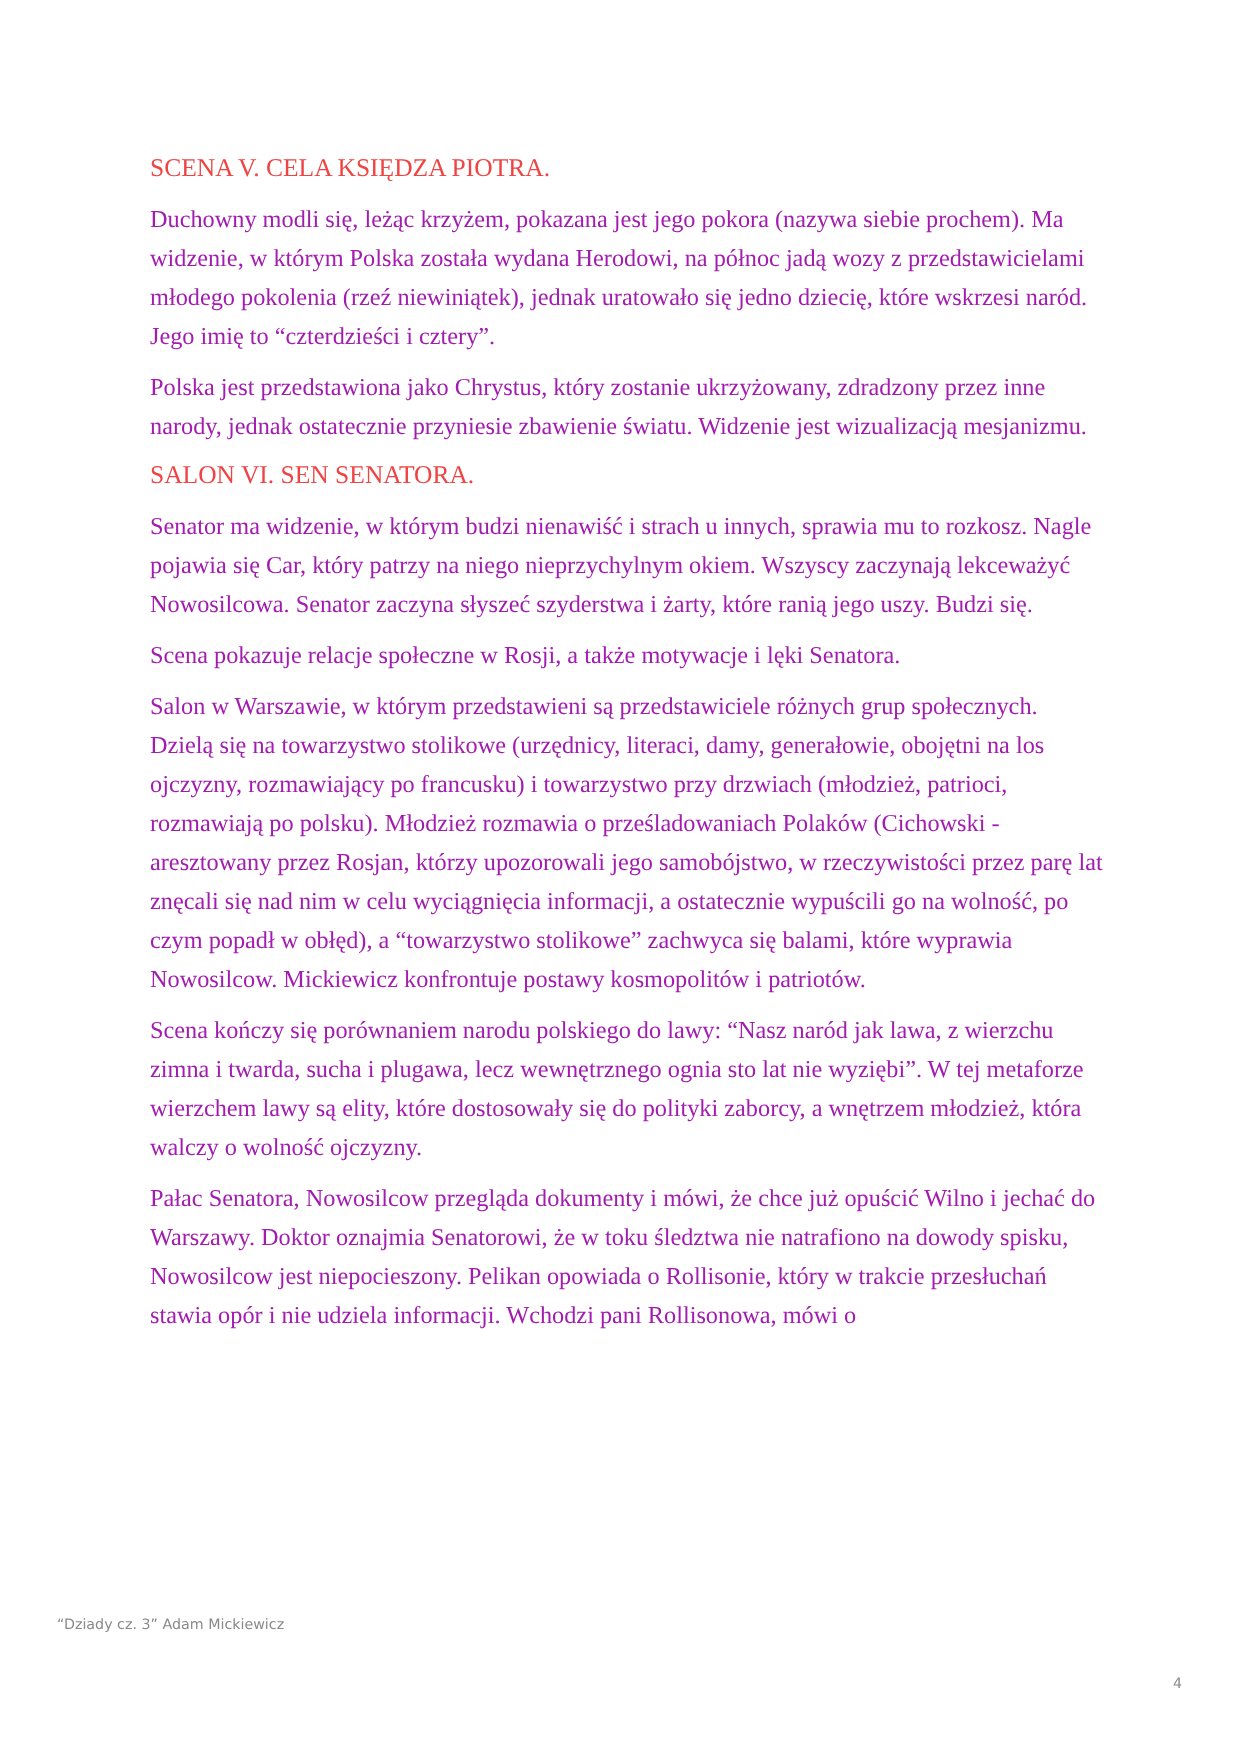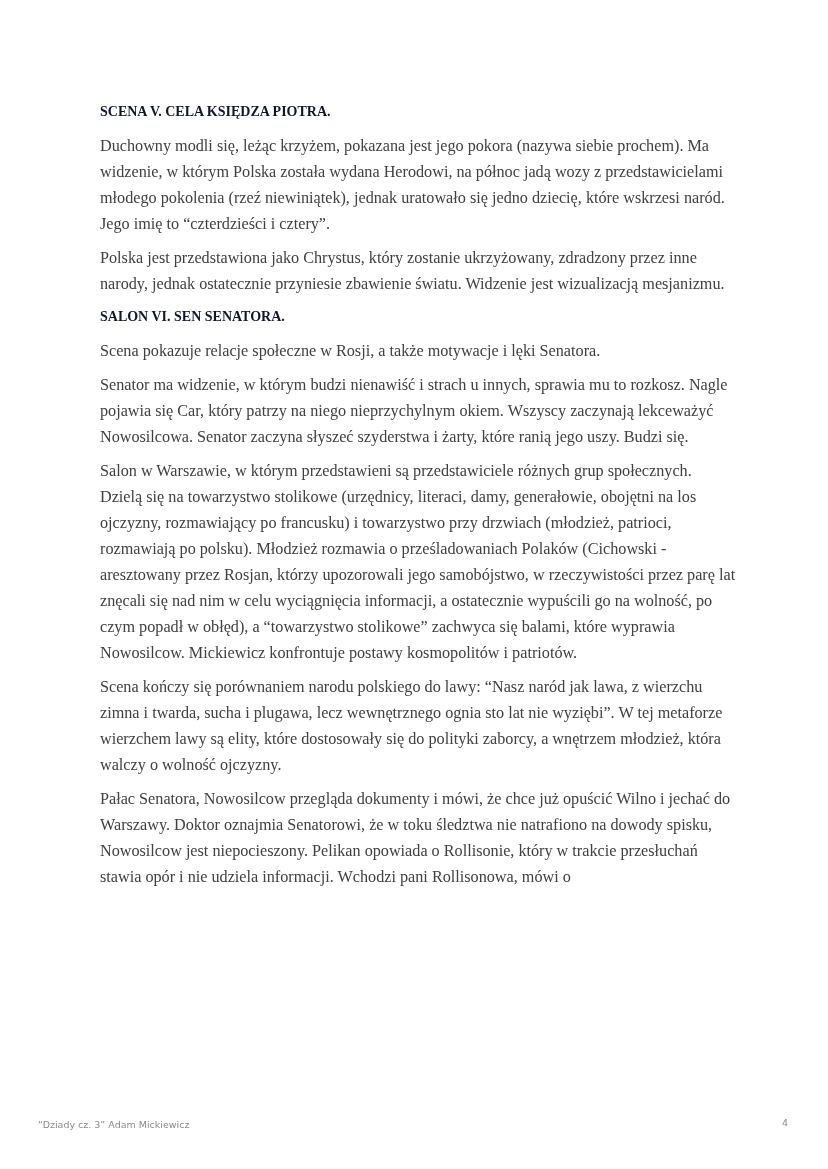--- a/index.html
+++ b/index.html
@@ -14,37 +14,37 @@
       overflow: hidden;
     }
     .page {
       position: absolute;
       left: 100px;
       top: 100px;
       width: 636px;
     }
     .heading {
       font-family: "Liberation Serif", serif;
-      font-size: 14px;
-      color: #0f172a;
+      font-size: 17px;
+      color: #ef4444;
       margin: 0 0 9px 0;
       line-height: 24px;
-      font-weight: bold;
+      font-weight: normal;
     }
     .para {
       font-family: "Liberation Serif", serif;
       font-size: 16.2px;
       line-height: 26px;
-      color: #404040;
+      color: #a21caf;
       margin: 0 0 8px 0;
     }
     .footer-left {
       position: absolute;
       left: 38px;
-      top: 1119px;
+      top: 1078px;
       font-family: "DejaVu Sans", sans-serif;
       font-size: 9.5px;
       color: #8a8a8a;
     }
     .footer-right {
       position: absolute;
       left: 782px;
       top: 1117px;
       font-family: "DejaVu Sans", sans-serif;
       font-size: 9.5px;
@@ -57,22 +57,22 @@
 <div class="page">
 
   <section>
     <h2 class="heading">SCENA V. CELA KSIĘDZA PIOTRA.</h2>
     <p class="para">Duchowny modli się, leżąc krzyżem, pokazana jest jego pokora (nazywa siebie prochem). Ma widzenie, w którym Polska została wydana Herodowi, na północ jadą wozy z przedstawicielami młodego pokolenia (rzeź niewiniątek), jednak uratowało się jedno dziecię, które wskrzesi naród. Jego imię to “czterdzieści i cztery”.</p>
     <p class="para">Polska jest przedstawiona jako Chrystus, który zostanie ukrzyżowany, zdradzony przez inne narody, jednak ostatecznie przyniesie zbawienie światu. Widzenie jest wizualizacją mesjanizmu.</p>
   </section>
 
   <section>
     <h2 class="heading">SALON VI. SEN SENATORA.</h2>
+    <p class="para">Senator ma widzenie, w którym budzi nienawiść i strach u innych, sprawia mu to rozkosz. Nagle pojawia się Car, który patrzy na niego nieprzychylnym okiem. Wszyscy zaczynają lekceważyć Nowosilcowa. Senator zaczyna słyszeć szyderstwa i żarty, które ranią jego uszy. Budzi się.</p>
     <p class="para">Scena pokazuje relacje społeczne w Rosji, a także motywacje i lęki Senatora.</p>
-    <p class="para">Senator ma widzenie, w którym budzi nienawiść i strach u innych, sprawia mu to rozkosz. Nagle pojawia się Car, który patrzy na niego nieprzychylnym okiem. Wszyscy zaczynają lekceważyć Nowosilcowa. Senator zaczyna słyszeć szyderstwa i żarty, które ranią jego uszy. Budzi się.</p>
   </section>
 
   <section>
     <p class="para">Salon w Warszawie, w którym przedstawieni są przedstawiciele różnych grup społecznych. Dzielą się na towarzystwo stolikowe (urzędnicy, literaci, damy, generałowie, obojętni na los ojczyzny, rozmawiający po francusku) i towarzystwo przy drzwiach (młodzież, patrioci, rozmawiają po polsku). Młodzież rozmawia o prześladowaniach Polaków (Cichowski - aresztowany przez Rosjan, którzy upozorowali jego samobójstwo, w rzeczywistości przez parę lat znęcali się nad nim w celu wyciągnięcia informacji, a ostatecznie wypuścili go na wolność, po czym popadł w obłęd), a “towarzystwo stolikowe” zachwyca się balami, które wyprawia Nowosilcow. Mickiewicz konfrontuje postawy kosmopolitów i patriotów.</p>
     <p class="para">Scena kończy się porównaniem narodu polskiego do lawy: “Nasz naród jak lawa, z wierzchu zimna i twarda, sucha i plugawa, lecz wewnętrznego ognia sto lat nie wyziębi”. W tej metaforze wierzchem lawy są elity, które dostosowały się do polityki zaborcy, a wnętrzem młodzież, która walczy o wolność ojczyzny.</p>
   </section>
 
   <section>
     <p class="para">Pałac Senatora, Nowosilcow przegląda dokumenty i mówi, że chce już opuścić Wilno i jechać do Warszawy. Doktor oznajmia Senatorowi, że w toku śledztwa nie natrafiono na dowody spisku, Nowosilcow jest niepocieszony. Pelikan opowiada o Rollisonie, który w trakcie przesłuchań stawia opór i nie udziela informacji. Wchodzi pani Rollisonowa, mówi o</p>
   </section>

